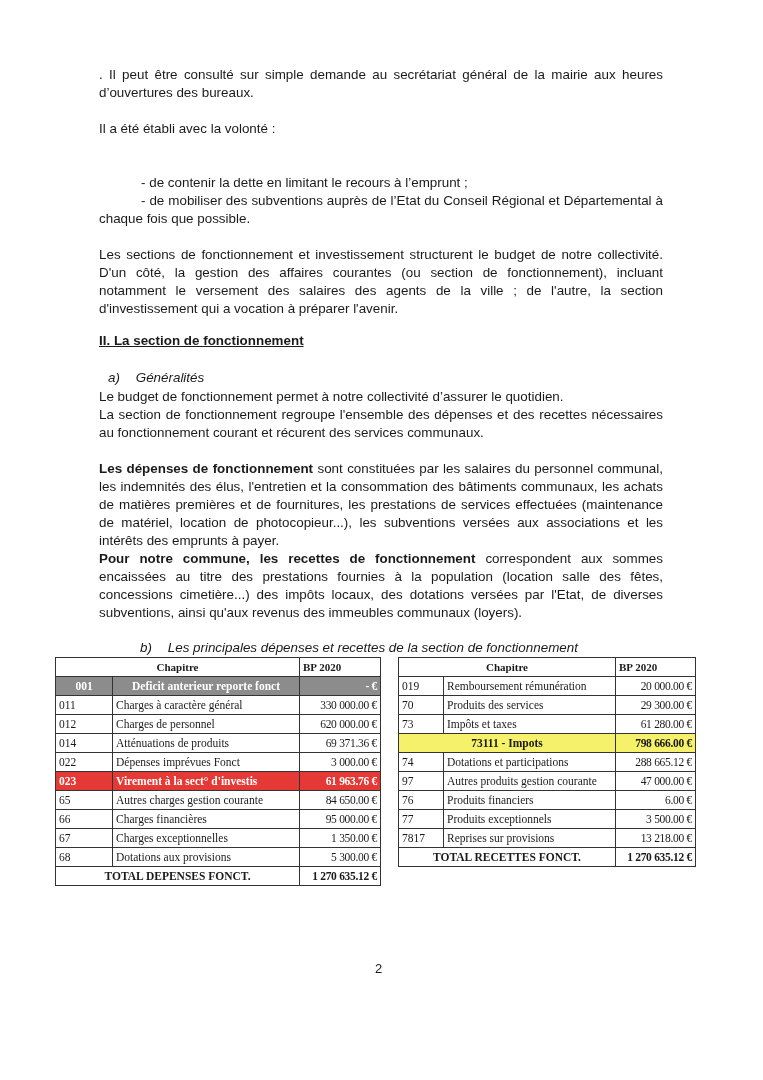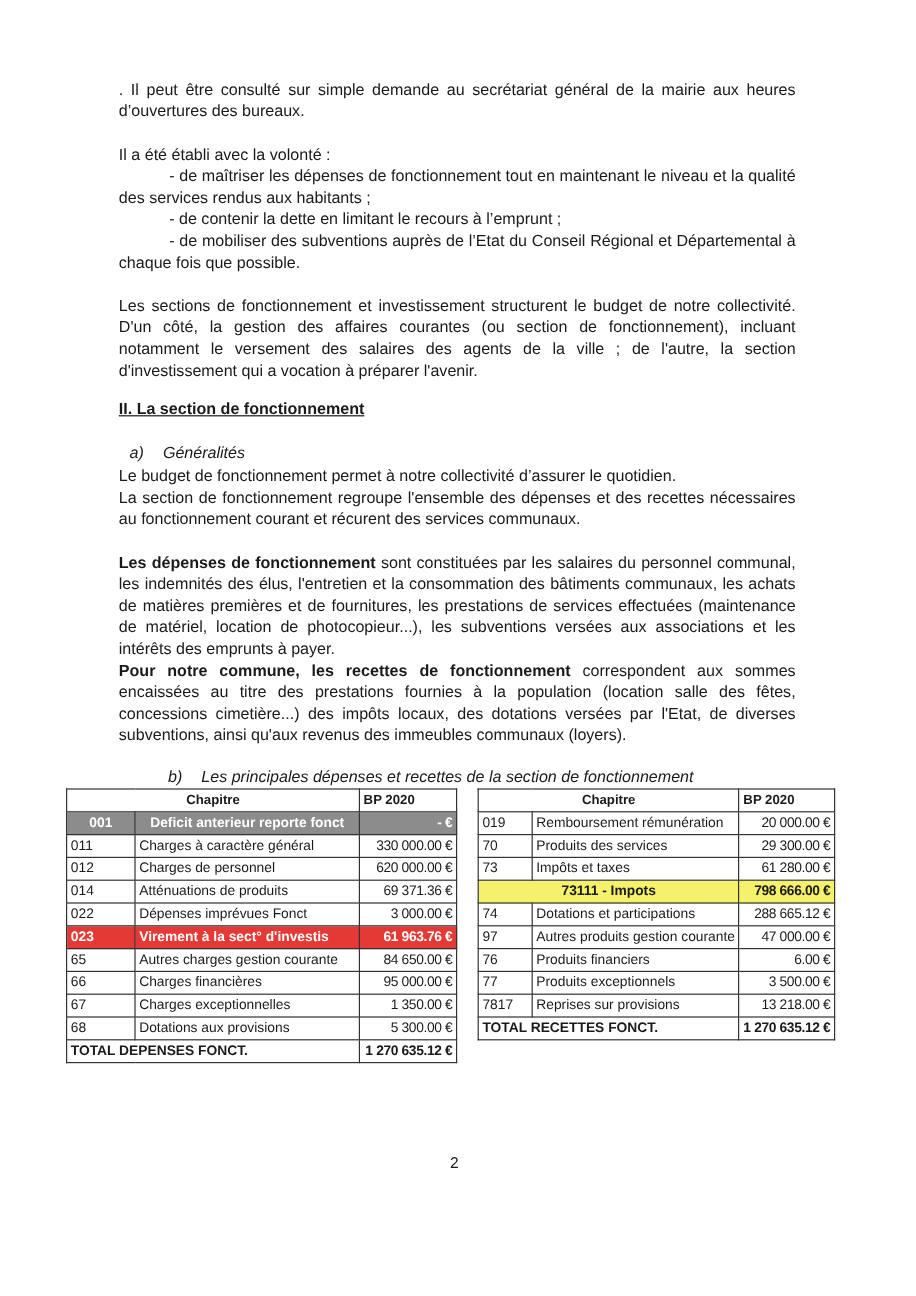--- a/index.html
+++ b/index.html
@@ -9,52 +9,51 @@
   .p { position: absolute; left: 99px; width: 564px; font-size: 13.4px; line-height: 18px;
        text-align: justify; margin: 0; }
   .p b { font-weight: bold; }
   .indent { display: inline-block; width: 42px; }
   .heading { position: absolute; left: 99px; top: 333px; font-size: 13.4px; font-weight: bold;
              text-decoration: underline; }
   .sub { position: absolute; left: 108px; font-size: 13.4px; font-style: italic; }
   .sub .lbl { display: inline-block; width: 24px; }
 
   table.budget { position: absolute; border-collapse: collapse; font-size: 11.5px;
-                 font-family: Liberation Sans, sans-serif; }
+                 font-family: Liberation Serif, serif; }
   table.budget td { border: 1px solid #333; height: 18px; padding: 0 3px; white-space: nowrap; }
   table.budget td.code { width: 50px; }
   table.budget td.amt { text-align: right; letter-spacing: -0.3px; }
   table.budget tr.hdr td { font-weight: bold; text-align: center; font-size: 11px; }
   table.budget tr.hdr td.amthdr { text-align: left; }
   table.budget tr.gray td { background: #8c8c8c; color: #ffffff; font-weight: bold; text-align: center; }
   table.budget tr.gray td.amt { text-align: right; }
   table.budget tr.red td { background: #e53935; color: #ffffff; font-weight: bold; }
   table.budget tr.yellow td { background: #f5f16a; font-weight: bold; text-align: center; }
   table.budget tr.yellow td.amt { text-align: right; }
-  table.budget tr.total td { font-weight: bold; text-align: left; }
+  table.budget tr.total td { font-weight: bold; text-align: center; }
   table.budget tr.total td.amt { text-align: right; }
   #dep-table { left: 55px; top: 657px; width: 326px; }
   #dep-table td.code { width: 50px; }
   #dep-table td.lbl { width: 180px; }
   #rec-table { left: 398px; top: 657px; width: 298px; }
   #rec-table td.code { width: 38px; }
   #rec-table td.lbl { width: 165px; }
 
   .footer { position: absolute; left: 422px; top: 912px; font-size: 12.5px; font-style: italic; }
   .pagenum { position: absolute; left: 375px; top: 961px; font-size: 13px; }
 </style>
 </head>
 <body>
 
 <div class="page">
 
   <p class="p" style="top:66px;">. Il peut être consulté sur simple demande au secrétariat général de la mairie aux heures d’ouvertures des bureaux.</p>
 
   <p class="p" style="top:120px;">Il a été établi avec la volonté :</p>
-  <p class="p" style="top:138px;"><span class="indent"></span><span>- de maîtriser les dépenses de fonctionnement tout en maintenant le niveau et la qualité des services rendus aux habitants ;</span></p>
   <p class="p" style="top:174px;"><span class="indent"></span><span>- de contenir la dette en limitant le recours à l’emprunt ;</span></p>
   <p class="p" style="top:192px;"><span class="indent"></span><span>- de mobiliser des subventions auprès de l’Etat du Conseil Régional et Départemental à chaque fois que possible.</span></p>
 
   <p class="p" style="top:246px;">Les sections de fonctionnement et investissement structurent le budget de notre collectivité. D'un côté, la gestion des affaires courantes (ou section de fonctionnement), incluant notamment le versement des salaires des agents de la ville ; de l'autre, la section d'investissement qui a vocation à préparer l'avenir.</p>
 
   <div class="heading">II. La section de fonctionnement</div>
 
   <div class="sub" style="top:370px;">
     <span class="lbl">a)</span>
     <span>Généralités</span>

